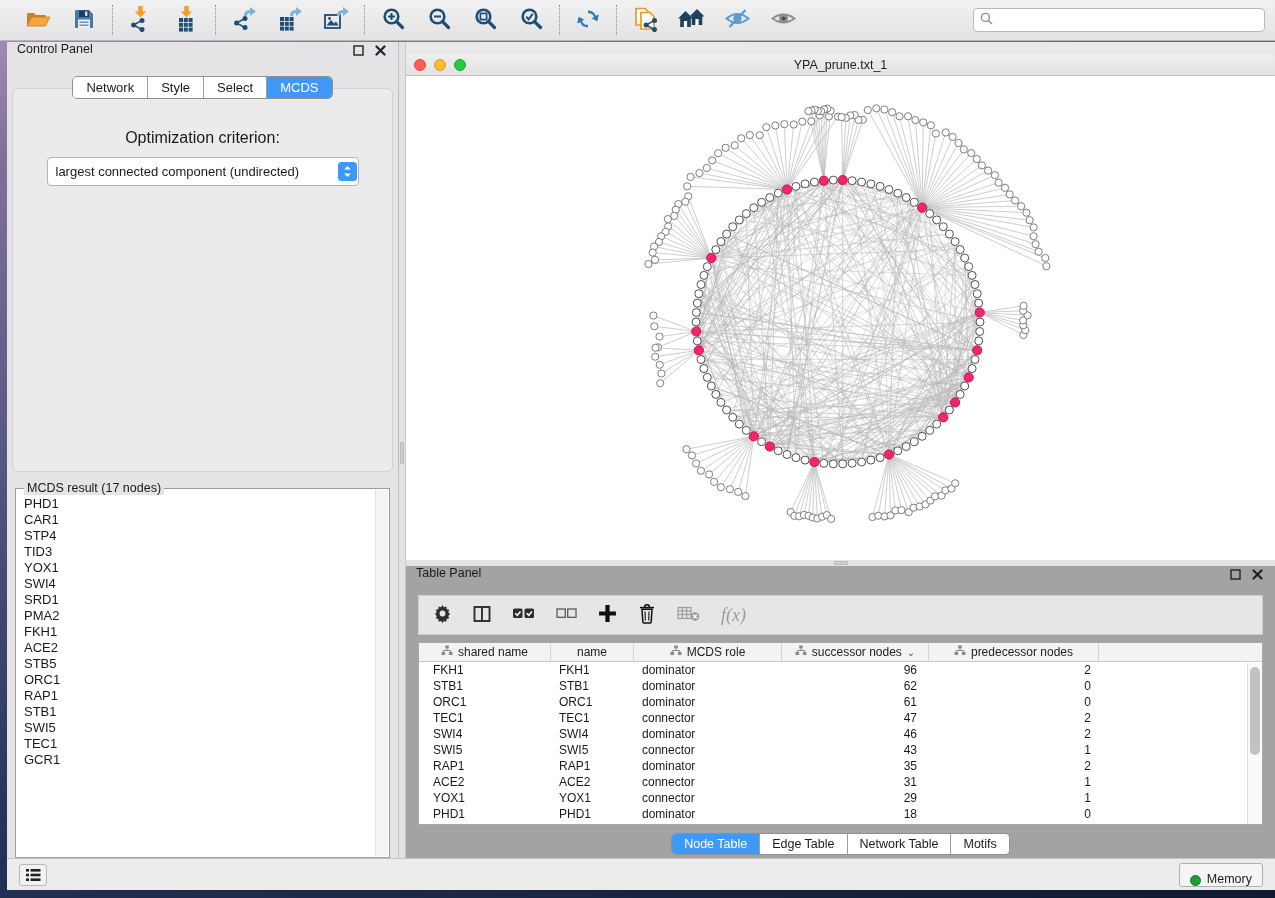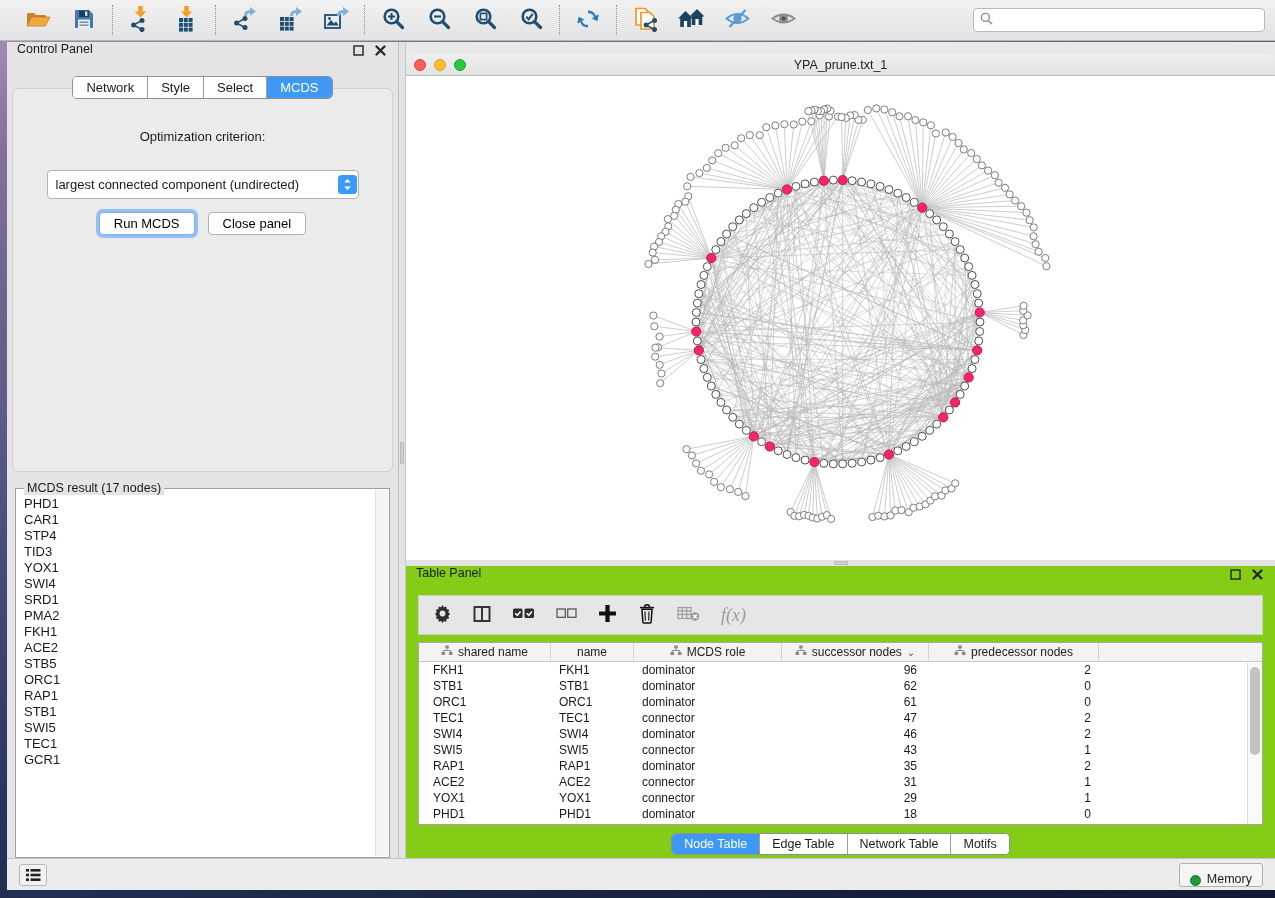--- a/index.html
+++ b/index.html
@@ -33,21 +33,21 @@
   .panel-title-row { height:26px; display:flex; padding:0 10px; font-size:12.5px; }
   .panel-title-row .spacer { flex:1; }
   .win-mini-btn { width:16px; height:16px; display:flex; align-items:center; justify-content:center; margin-left:6px; cursor:pointer; }
   .cp-tabs { display:flex; justify-content:center; margin-top:8px; position:relative; z-index:2; }
   .seg { display:inline-flex; border:1px solid #8f8f8f; border-radius:5px; overflow:hidden; background:#fff; }
   .seg .seg-btn { padding:3px 13px; font-size:13px; background:#fff; border-right:1px solid #9f9f9f; cursor:pointer; white-space:nowrap; }
   .seg .seg-btn:last-child { border-right:none; }
   .seg .seg-btn.active { background:#3d99f5; color:#fff; }
   .cp-body { margin:-11px 5px 0 5px; height:384px; background:#ebebeb;
     border:1px solid #d2d2d2; border-radius:6px; padding-top:40px; }
-  .opt-label { text-align:center; font-size:13px; margin-bottom:26px; }
+  .opt-label { text-align:center; font-size:16px; margin-bottom:10px; }
   .dropdown { width:312px; height:29px; margin:0 auto; background:#fff; border:1px solid #b3b3b3;
     border-radius:4px; display:flex; align-items:center; cursor:pointer; }
   .dropdown .dd-text { flex:1; padding:0 8px; font-size:13px; white-space:nowrap; }
   .dropdown .dd-spin { width:19px; height:19px; margin-right:1px; background:#3b99fc; border-radius:3.5px;
     display:flex; align-items:center; justify-content:center; }
   .btn-row { display:flex; justify-content:center; gap:13px; margin-top:13px; }
   .push-btn { height:23px; padding:0 14px; background:#fff; border:1px solid #b3b3b3; border-radius:4px;
     font-size:13px; font-family:"Liberation Sans",sans-serif; cursor:pointer; }
   .push-btn.focused { box-shadow:0 0 0 3px rgba(77,155,245,.55); border-color:#7ab2ec; }
   .mcds-box { position:relative; margin:16px 8px 0 8px; height:370px; background:#fff; border:1px solid #9d9d9d; }
@@ -64,21 +64,21 @@
   .t-red{ background:#ff5f57; border:1px solid #e0443e; }
   .t-yellow{ background:#febc2e; border:1px solid #d89e24; }
   .t-green{ background:#28c840; border:1px solid #1ea432; }
   .net-title { position:absolute; left:0; right:0; text-align:center; font-size:12.5px; color:#222; }
   .net-canvas { height:494px; background:#fff; }
 
   .h-divider { position:absolute; left:0; top:518px; width:869px; height:6px; background:#e3e3e3; }
   .h-divider .grip { position:absolute; left:428px; top:1px; width:14px; height:4px; background:#cfcfcf; border:1px solid #bbb; }
 
   
-  .table-panel { position:absolute; left:0; top:524px; width:869px; height:292px; background:#84cc16; }
+  .table-panel { position:absolute; left:0; top:524px; width:869px; height:292px; background:#a3a3a3; }
   .tp-toolbar { margin:3px 12px 0 12px; height:40px; background:#e6e6e6; border:1px solid #cecece;
     display:flex; align-items:center; gap:21px; padding:0 14px; }
   .tp-tool { display:flex; align-items:center; cursor:pointer; }
   .fx { font-family:"Liberation Serif", serif; font-style:italic; font-size:18px; color:#9b9b9b; }
   .data-table { margin:7px 12px 0 12px; height:183px; background:#fff; border:1px solid #a8a8a8; position:relative; overflow:hidden; }
   .dt-header { display:flex; height:19px; background:#f3f3f3; border-bottom:1px solid #c9c9c9; font-size:12px; }
   .dt-hcell { display:flex; align-items:center; justify-content:center; gap:5px; border-right:1px solid #d4d4d4; color:#222; }
   .dt-row { display:flex; height:16px; font-size:12px; align-items:center; }
   .dt-cell { padding:0 8px; white-space:nowrap; overflow:hidden; }
   .dt-cell.num { text-align:right; }
@@ -315,24 +315,20 @@
   <div class="cp-body">
     <div class="opt-label">Optimization criterion:</div>
     <div class="dropdown">
       <span class="dd-text">largest connected component (undirected)</span>
       <span class="dd-spin">
         <svg width="9" height="13" viewBox="0 0 9 13">
             <path d="M4.5 1 L7.8 4.6 H1.2z" fill="#fff"></path>
             <path d="M4.5 12 L1.2 8.4 H7.8z" fill="#fff"></path>
           </svg>
       </span>
-    </div>
-    <div class="btn-row">
-      <button class="push-btn focused">Run MCDS</button>
-      <button class="push-btn">Close panel</button>
     </div>
   </div>
 
   <div class="mcds-box">
     <span class="mcds-box-title">MCDS result (17 nodes)</span>
     <div class="mcds-list" id="mcds-list">
         <div>PHD1</div>
         <div>CAR1</div>
         <div>STP4</div>
         <div>TID3</div>

